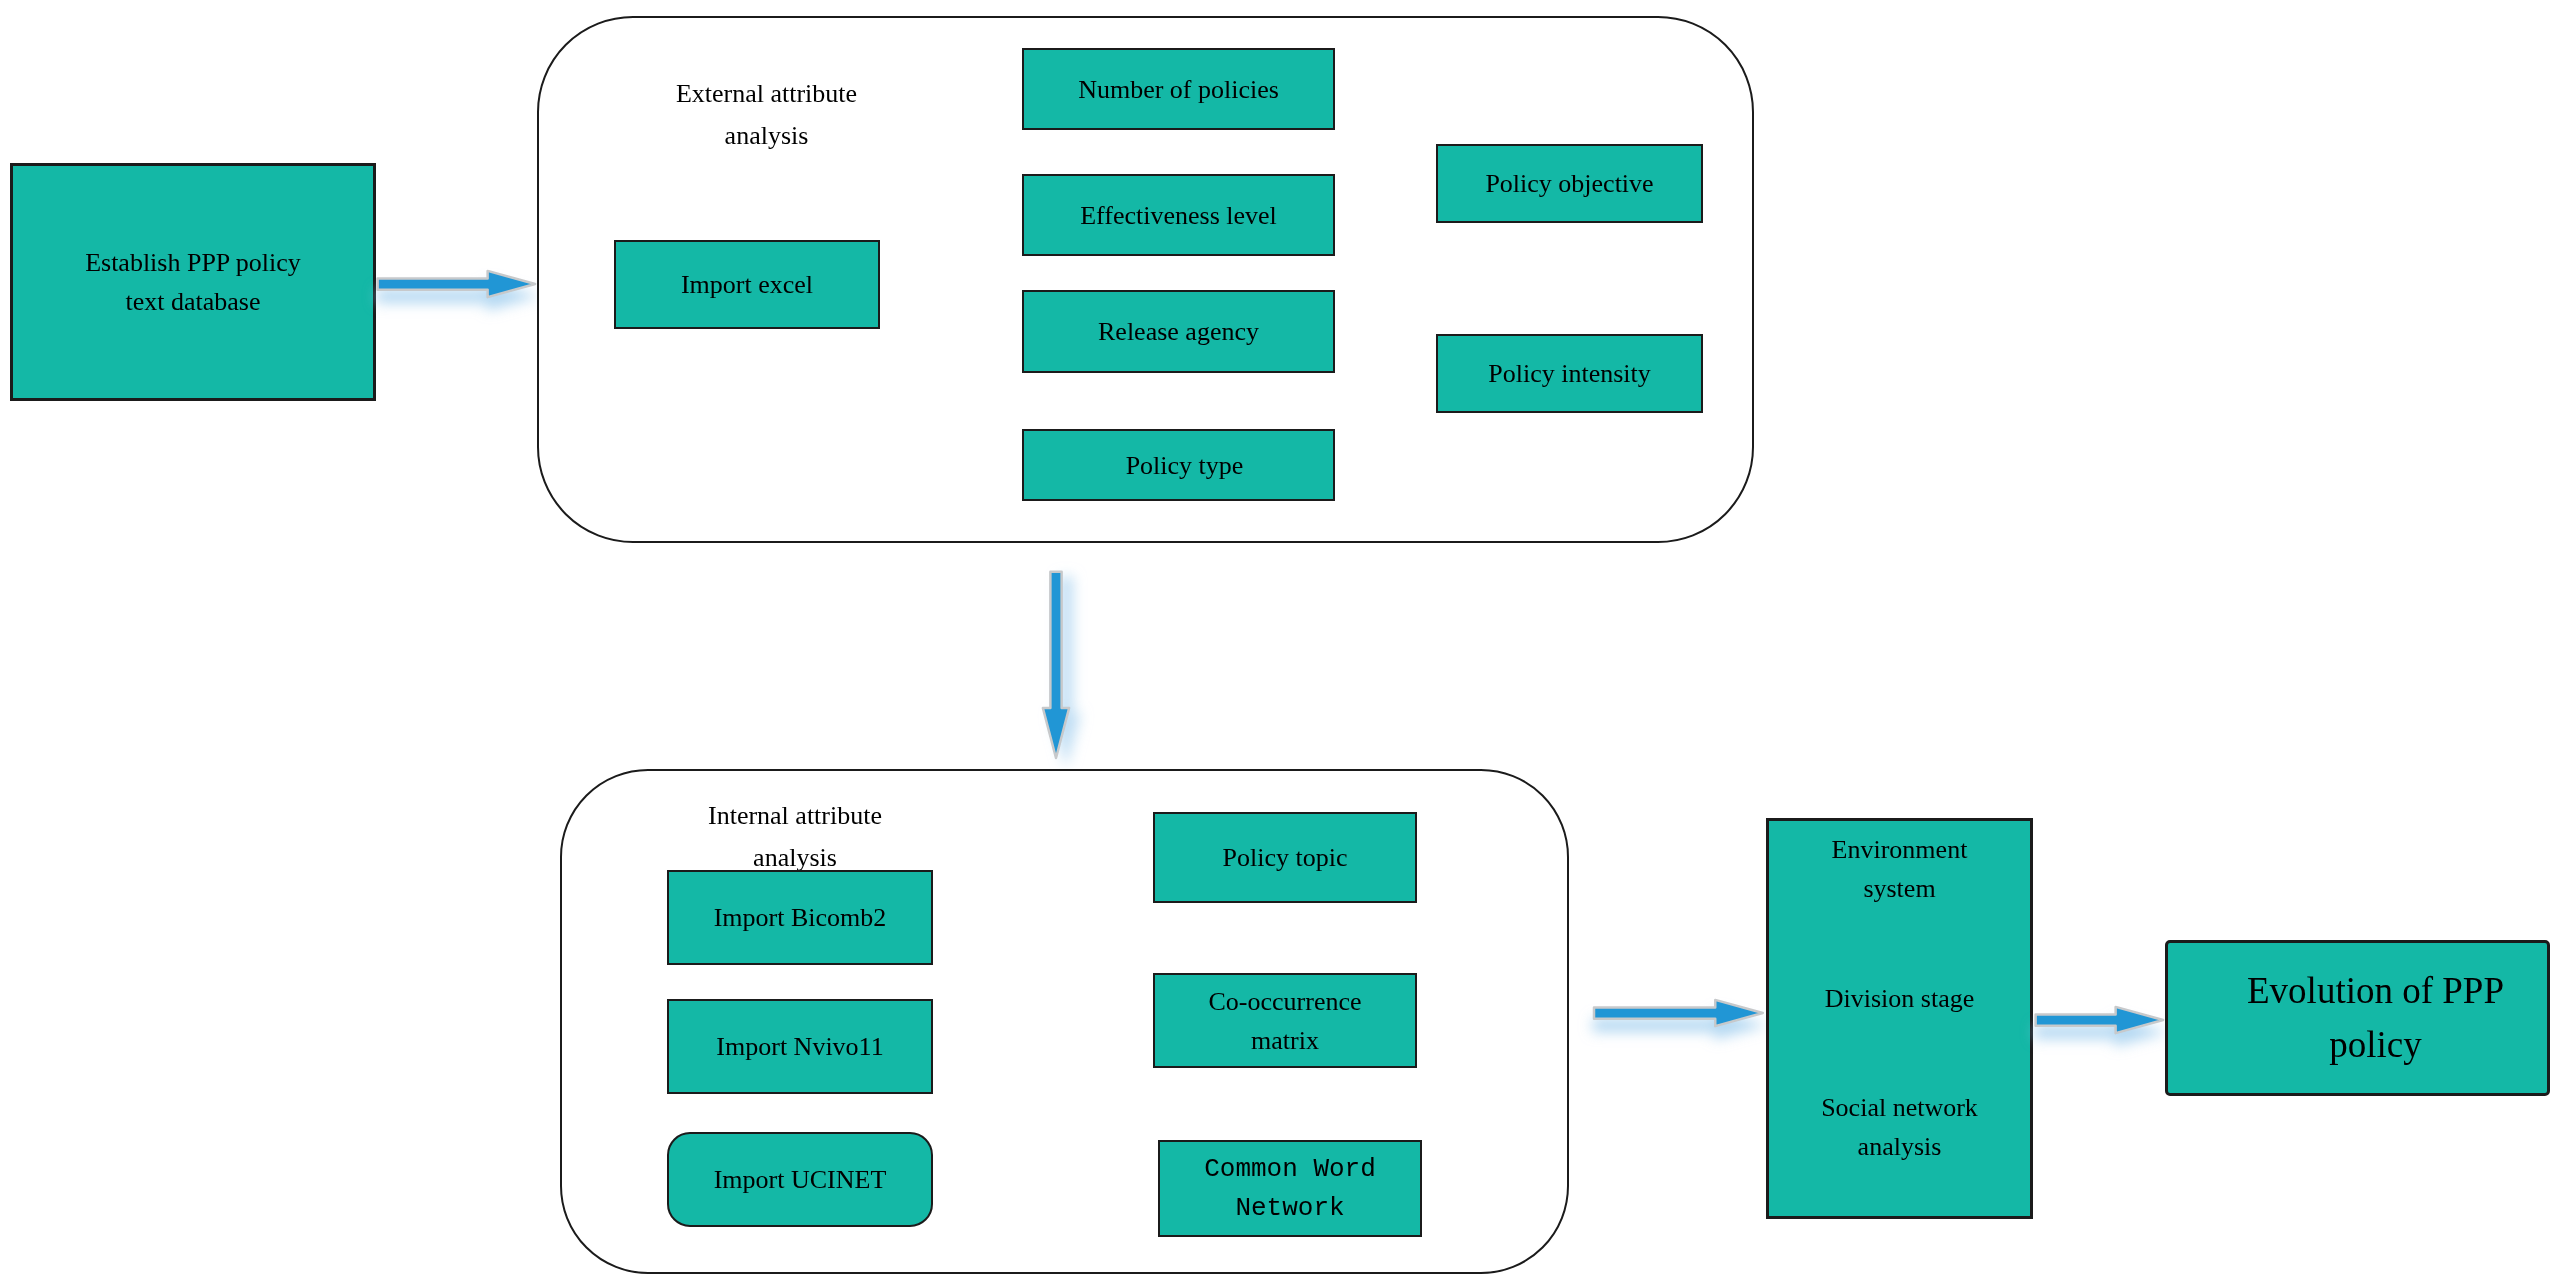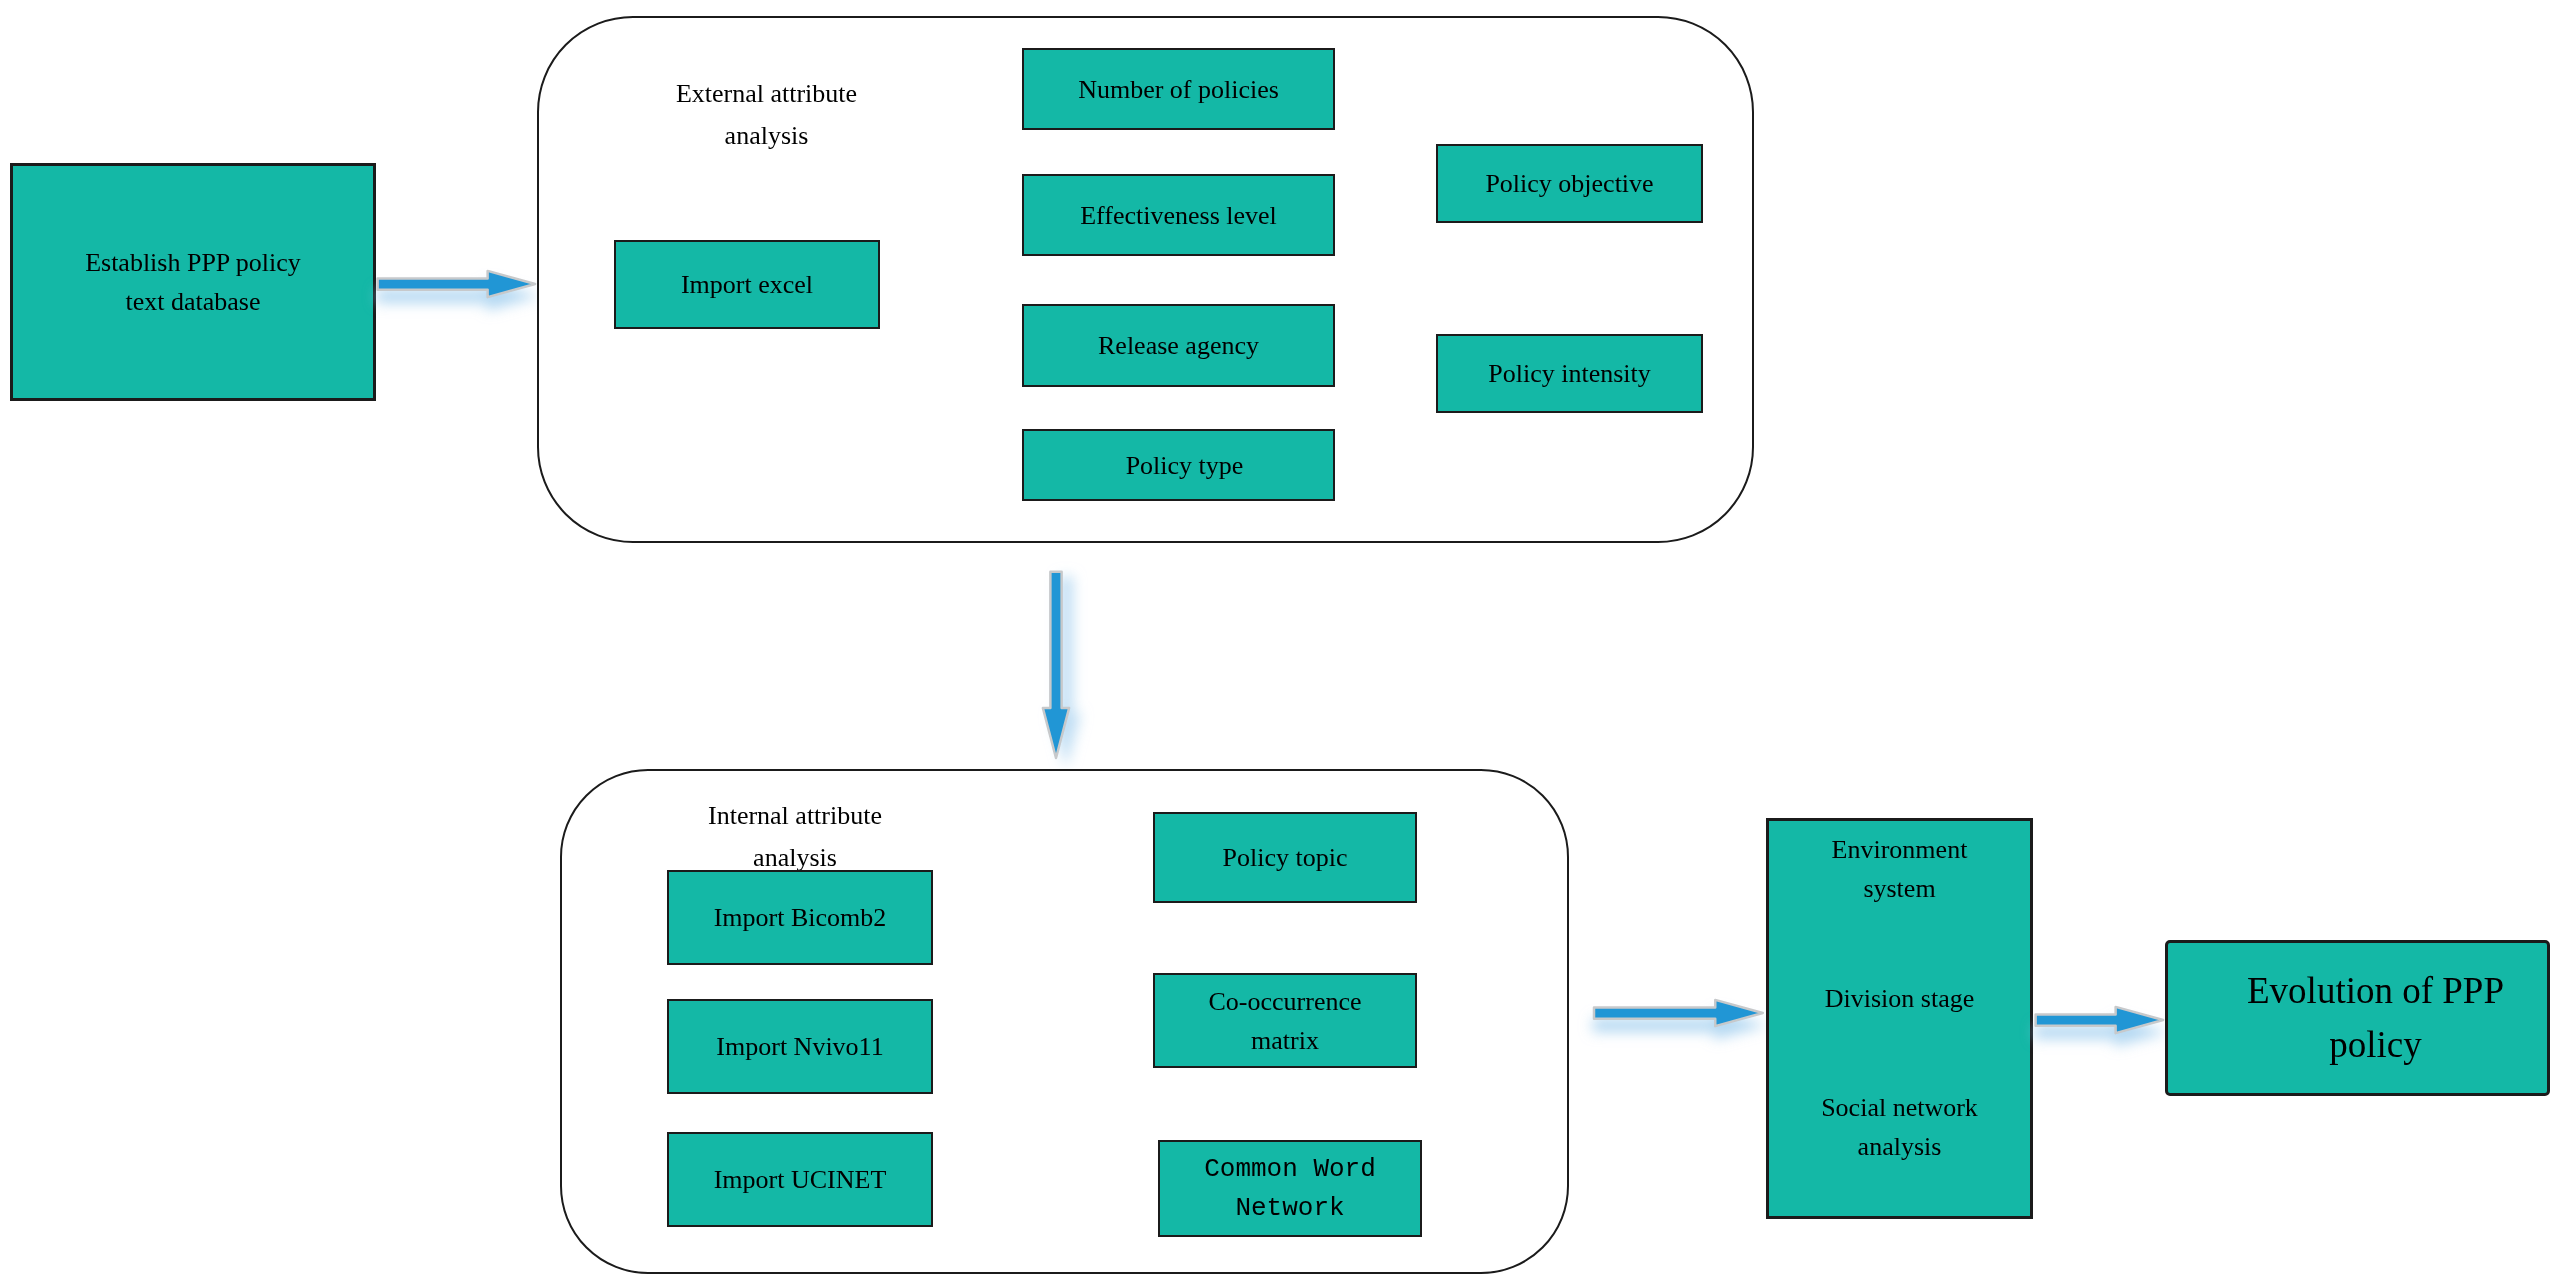--- a/index.html
+++ b/index.html
@@ -88,21 +88,21 @@
 
   <div class="label" style="left:590px; top:61px; width:353px;">External attribute
 analysis</div>
 
   <div class="box" style="left:614px; top:240px; width:266px; height:89px;">Import excel</div>
 
   <div class="box" style="left:1022px; top:48px; width:313px; height:82px;">Number of policies</div>
 
   <div class="box" style="left:1022px; top:174px; width:313px; height:82px;">Effectiveness level</div>
 
-  <div class="box" style="left:1022px; top:304px; width:313px; height:83px;">Release agency</div>
+  <div class="box" style="left:1022px; top:290px; width:313px; height:83px;">Release agency</div>
 
   <div class="box" style="left:1022px; top:429px; width:313px; height:72px;padding-left:12px;">Policy type</div>
 
   <div class="box" style="left:1436px; top:144px; width:267px; height:79px;">Policy objective</div>
 
   <div class="box" style="left:1436px; top:334px; width:267px; height:79px;">Policy intensity</div>
 
   <div class="arrow arrow-v" style="left:1036px; top:571px; width:40px; height:189px;">
     <svg width="40" height="189" viewBox="0 0 64 300">
       <polygon points="23,0 23,218 11,218 32,298 53,218 41,218 41,0"></polygon>
@@ -111,21 +111,21 @@
 
   <div class="group" style="left:560px; top:769px; width:1009px; height:505px; border-radius:88px;"></div>
 
   <div class="label" style="left:631px; top:783px; width:328px;">Internal attribute
 analysis</div>
 
   <div class="box" style="left:667px; top:870px; width:266px; height:95px;">Import Bicomb2</div>
 
   <div class="box" style="left:667px; top:999px; width:266px; height:95px;">Import Nvivo11</div>
 
-  <div class="box" style="left:667px; top:1132px; width:266px; height:95px;">Import UCINET</div>
+  <div class="box" style="left:667px; top:1132px; width:266px; height:95px;border-radius:23px;">Import UCINET</div>
 
   <div class="box" style="left:1153px; top:812px; width:264px; height:91px;">Policy topic</div>
 
   <div class="box" style="left:1153px; top:973px; width:264px; height:95px;">Co-occurrence
 matrix</div>
 
   <div class="box" style="left:1158px; top:1140px; width:264px; height:97px;font-family:Liberation Mono, monospace;">Common Word
 Network</div>
 
   <div class="arrow arrow-h" style="left:1593px; top:993px; width:172px; height:40px;">

